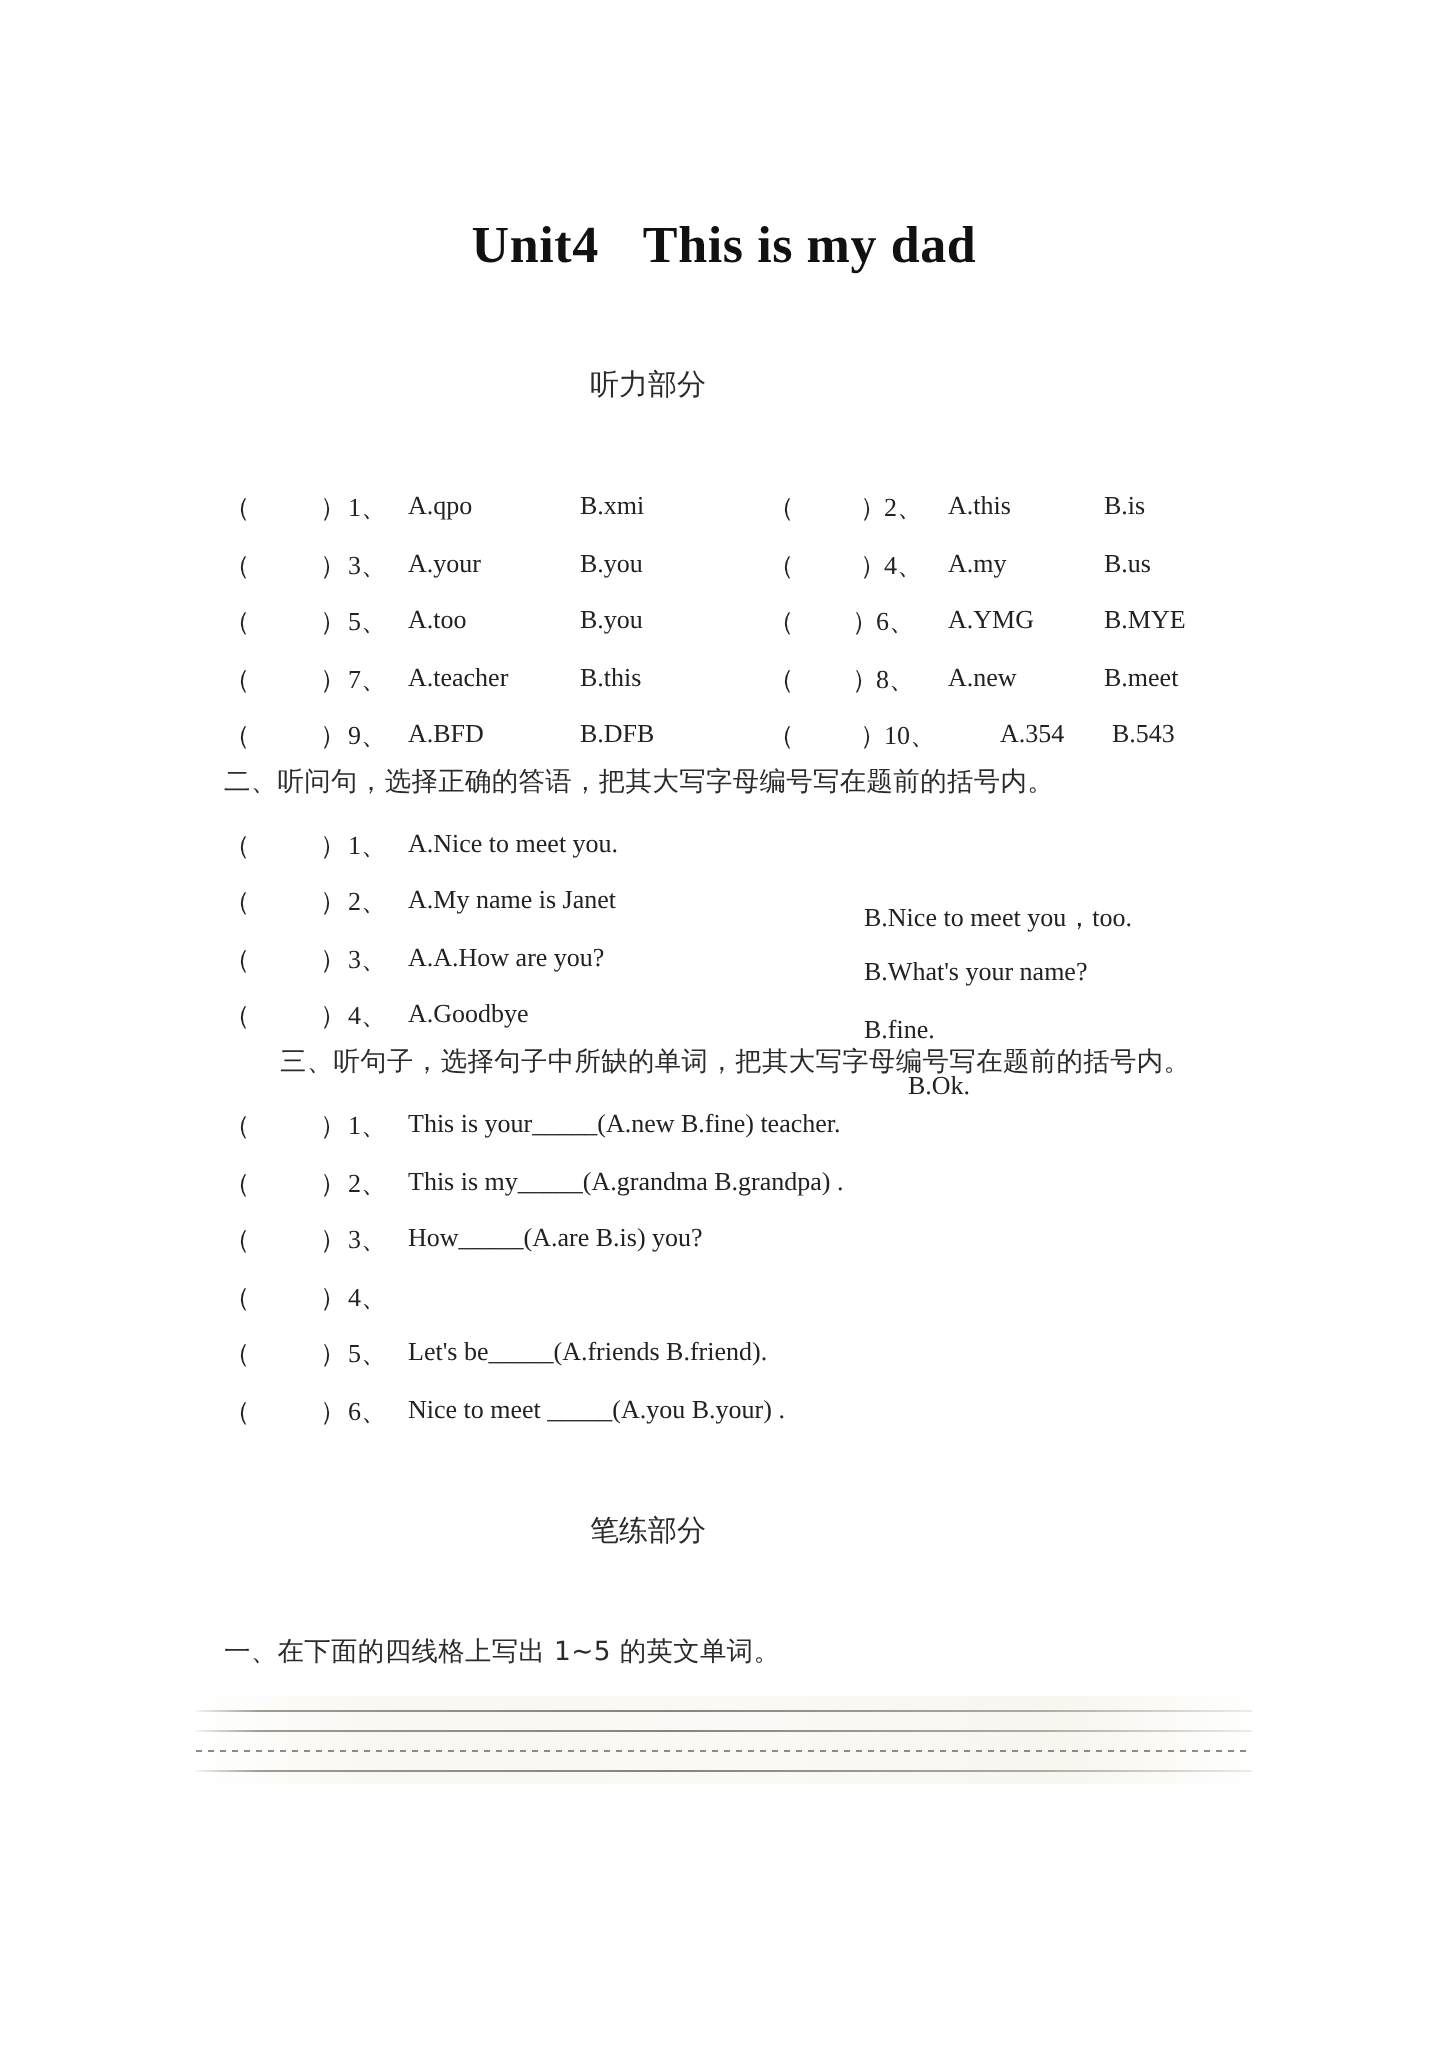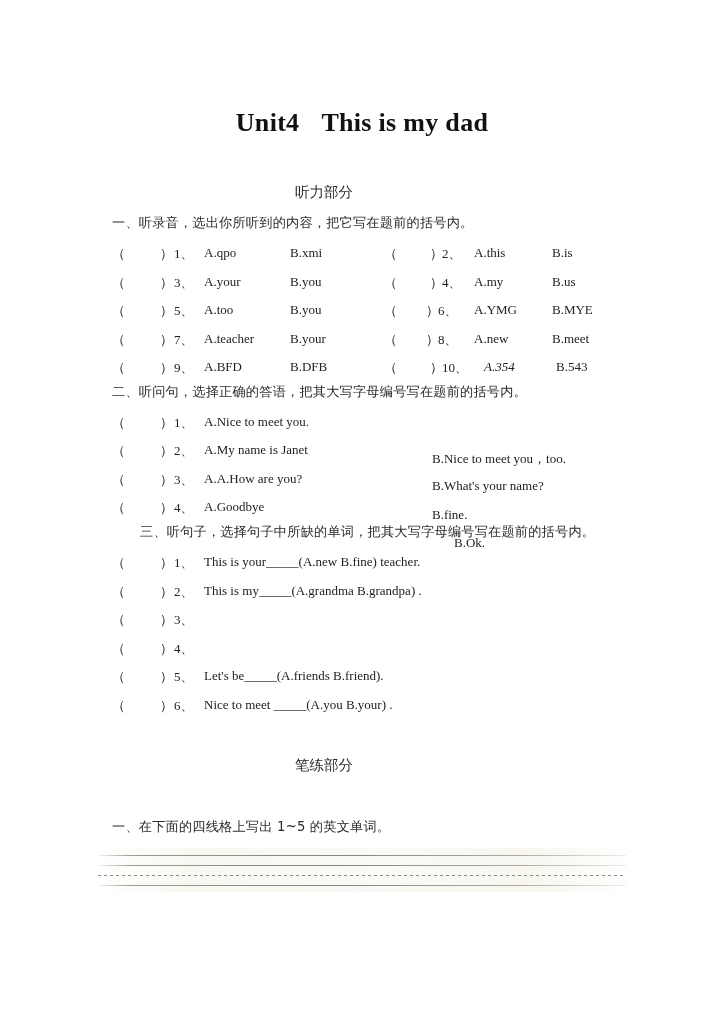--- a/index.html
+++ b/index.html
@@ -159,21 +159,20 @@
 <body>
 
 <div class="page">
 
   <div class="doc-title">
     <span>Unit4</span><span class="gap"></span><span>This is my dad</span>
   </div>
 
   <div class="part-heading" id="part-listening">听力部分</div>
 
-  <div class="section-heading" style="top:214px;">一、听录音，选出你所听到的内容，把它写在题前的括号内。</div>
 
   <div class="qrow" style="top:245px;">
     <span class="qcell paren-open">（</span>
     <span class="qcell paren-close">）</span>
     <span class="qcell qnum">1、</span>
     <span class="qcell opt-a">A.qpo</span>
     <span class="qcell opt-b">B.xmi</span>
 
   </div>
   <div class="qrow col2" style="top:245px;">
@@ -212,42 +211,42 @@
     <span class="qcell qnum" style="left:326px;">6、</span>
     <span class="qcell opt-a">A.YMG</span>
     <span class="qcell opt-b">B.MYE</span>
   </div>
 
   <div class="qrow" style="top:331px;">
     <span class="qcell paren-open">（</span>
     <span class="qcell paren-close">）</span>
     <span class="qcell qnum">7、</span>
     <span class="qcell opt-a">A.teacher</span>
-    <span class="qcell opt-b">B.your</span>
+    <span class="qcell opt-b">B.this</span>
   </div>
   <div class="qrow col2" style="top:331px;">
     <span class="qcell paren-open">（</span>
     <span class="qcell paren-close" style="left:314px;">）</span>
     <span class="qcell qnum" style="left:326px;">8、</span>
     <span class="qcell opt-a">A.new</span>
     <span class="qcell opt-b">B.meet</span>
   </div>
 
   <div class="qrow" style="top:359px;">
     <span class="qcell paren-open">（</span>
     <span class="qcell paren-close">）</span>
     <span class="qcell qnum">9、</span>
     <span class="qcell opt-a">A.BFD</span>
     <span class="qcell opt-b">B.DFB</span>
   </div>
   <div class="qrow col2" style="top:359px;">
     <span class="qcell paren-open">（</span>
     <span class="qcell paren-close">）</span>
     <span class="qcell qnum">10、</span>
-    <span class="qcell opt-a" style="left:372px;font-style:italic;">A.354</span>
+    <span class="qcell opt-a" style="left:388px;">A.354</span>
     <span class="qcell opt-b" style="left:444px;">B.543</span>
   </div>
 
   <div class="section-heading" style="top:383px;">二、听问句，选择正确的答语，把其大写字母编号写在题前的括号内。</div>
 
   <div class="qrow wide" style="top:414px;">
     <span class="qcell paren-open">（</span>
     <span class="qcell paren-close">）</span>
     <span class="qcell qnum">1、</span>
     <span class="qcell opt-a">A.Nice to meet you.</span>
@@ -286,20 +285,21 @@
   <div class="qrow sentence-row" style="top:583px;">
     <span class="qcell paren-open">（</span>
     <span class="qcell paren-close">）</span>
     <span class="qcell qnum">2、</span>
     <span class="qcell opt-a">This is my_____(A.grandma   B.grandpa) .</span>
   </div>
   <div class="qrow sentence-row" style="top:611px;">
     <span class="qcell paren-open">（</span>
     <span class="qcell paren-close">）</span>
     <span class="qcell qnum">3、</span>
+    <span class="qcell opt-a">How_____(A.are   B.is) you?</span>
   </div>
   <div class="qrow sentence-row" style="top:640px;">
     <span class="qcell paren-open">（</span>
     <span class="qcell paren-close">）</span>
     <span class="qcell qnum">4、</span>
   </div>
   <div class="qrow sentence-row" style="top:668px;">
     <span class="qcell paren-open">（</span>
     <span class="qcell paren-close">）</span>
     <span class="qcell qnum">5、</span>

